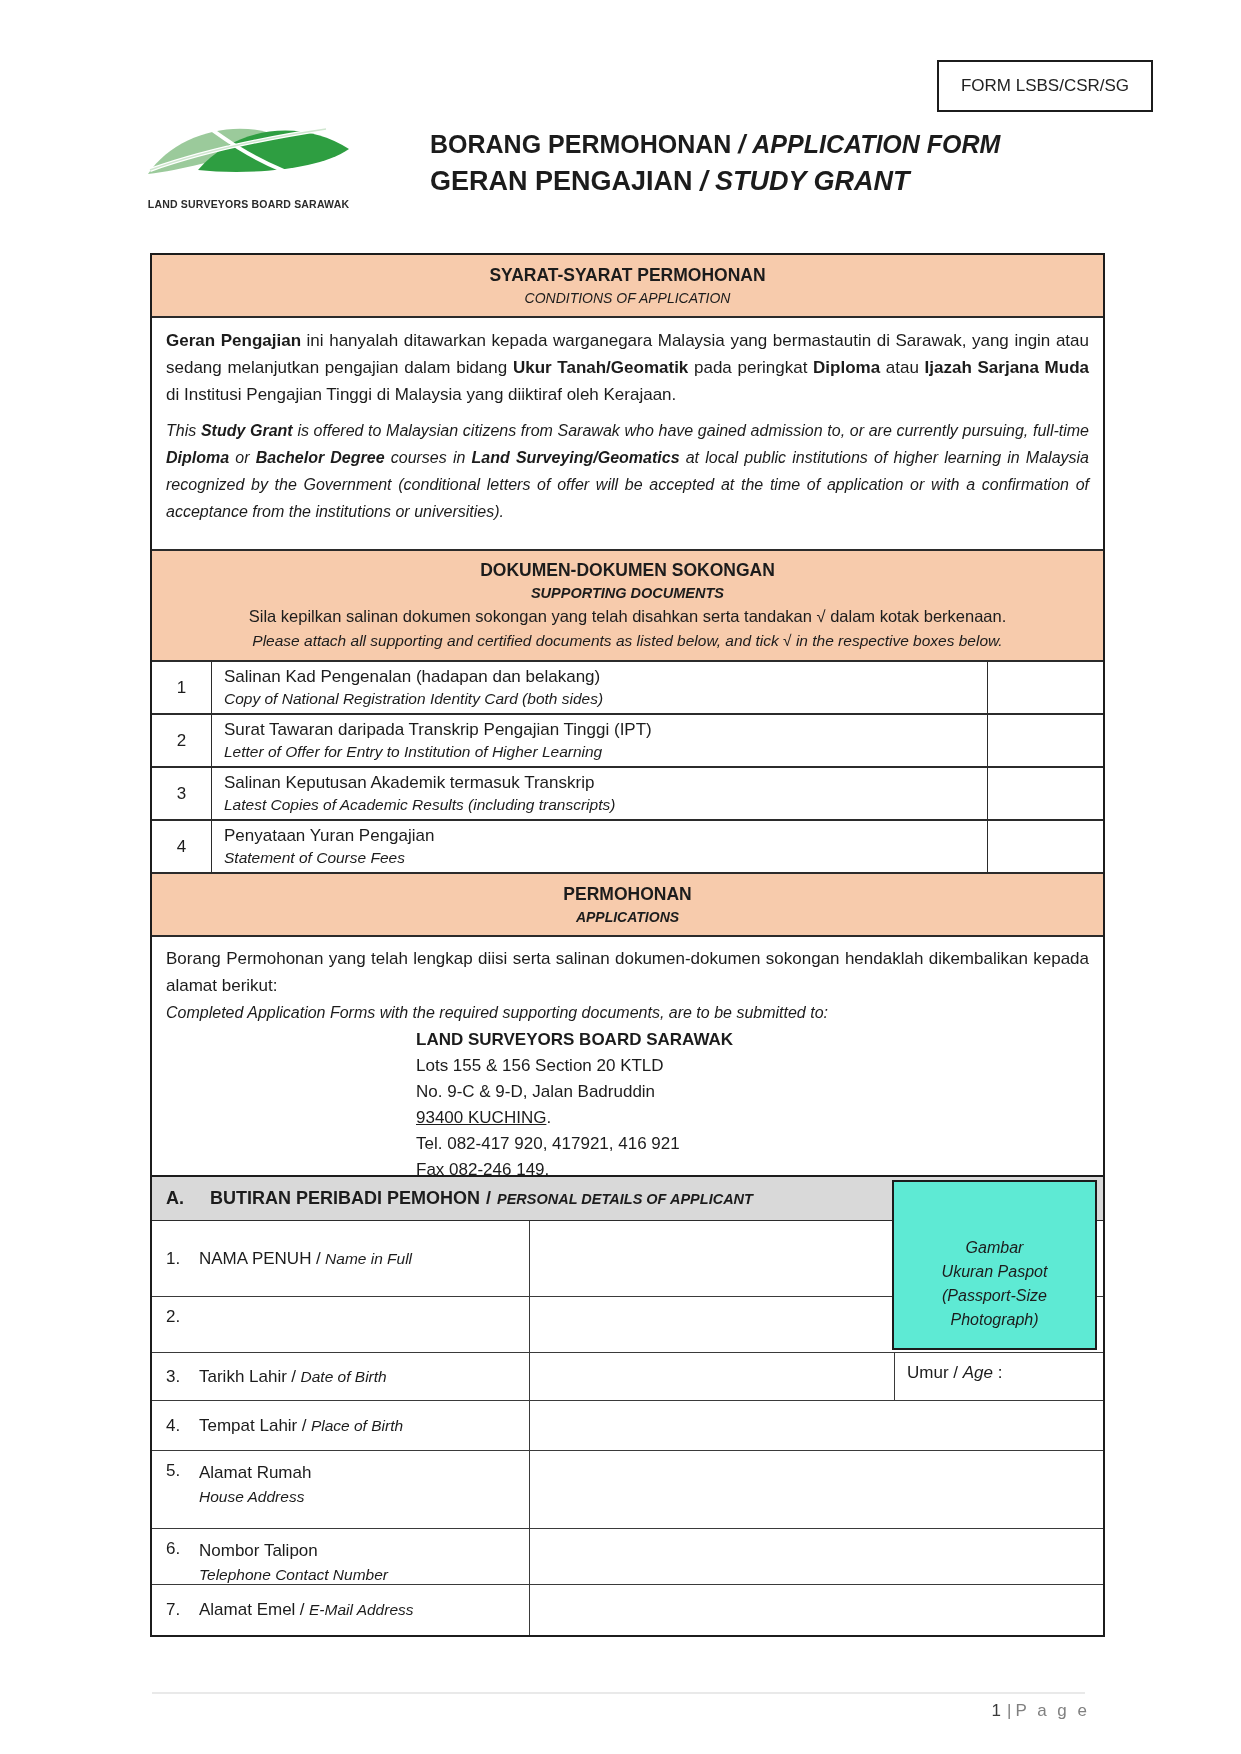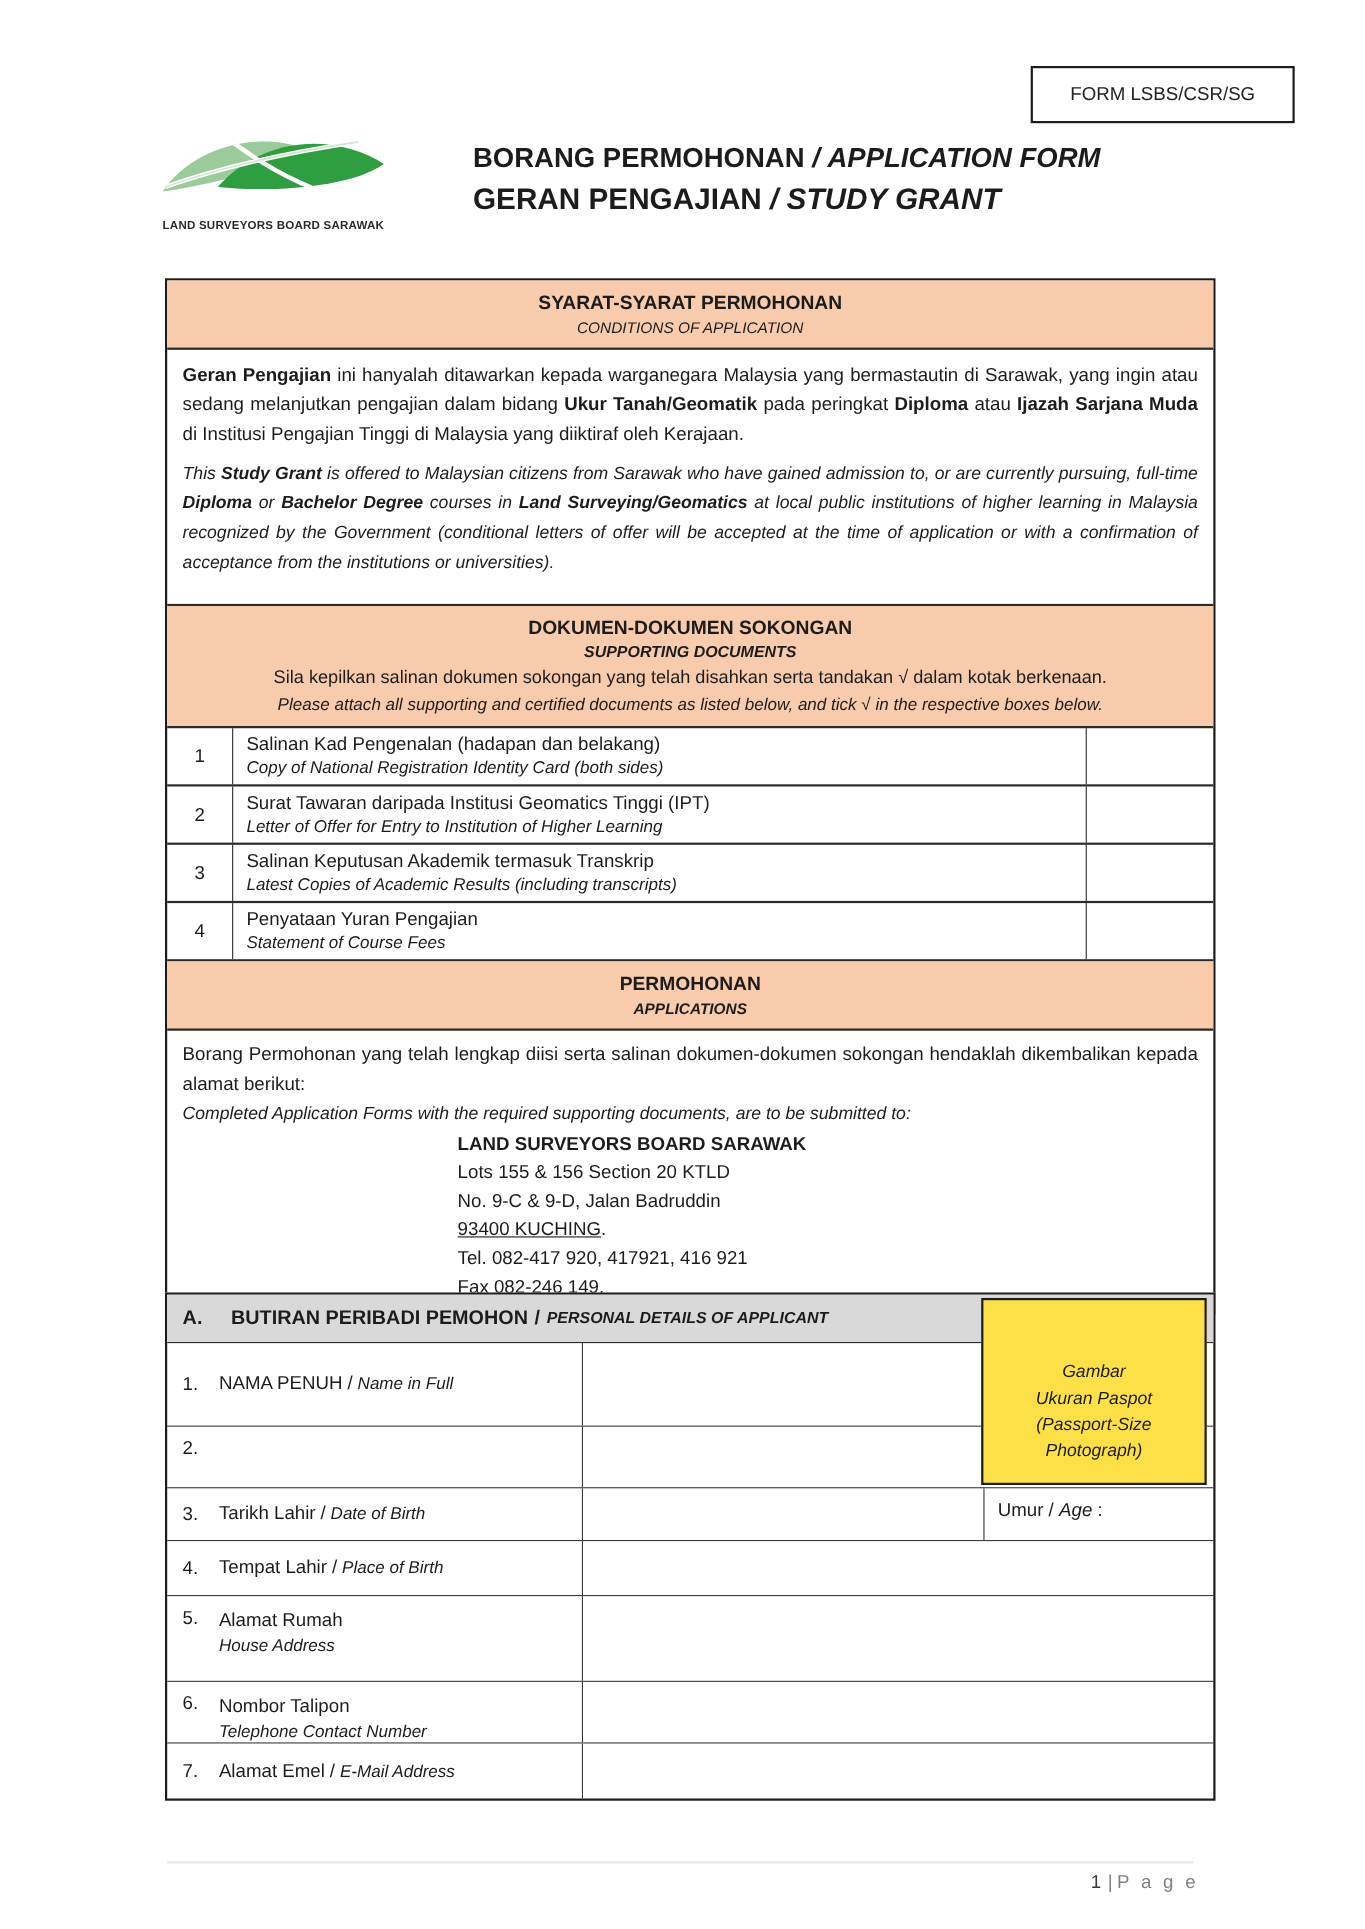--- a/index.html
+++ b/index.html
@@ -1,21 +1,21 @@
 <!DOCTYPE html>
 <html><head>
 <meta charset="utf-8">
 <style>
   * { margin:0; padding:0; box-sizing:border-box; }
   html,body { background:#ffffff; }
   body { font-family:"Liberation Sans", sans-serif; color:#1c1c1c; }
   .page { position:relative; width:1241px; height:1754px; background:#fff; overflow:hidden; }
 
   
-  .form-code-box { position:absolute; left:937px; top:60px; width:240px; height:52px;
+  .form-code-box { position:absolute; left:937px; top:60px; width:216px; height:52px;
     border:2px solid #1c1c1c; display:flex; align-items:center; justify-content:center;
     font-size:17px; color:#222; }
 
   
   .logo-wrap { position:absolute; left:146px; top:112px; width:205px; text-align:center; }
   .logo-caption { margin-top:2px; font-size:10.5px; font-weight:bold; letter-spacing:.2px; color:#2b2b2b; }
 
   
   .title-block { position:absolute; left:415px; top:127px;margin-left:15px; }
   .title-line1 { font-size:25px; font-weight:bold; line-height:34px; }
@@ -77,21 +77,21 @@
   .a-inline .a-label { align-items:center; padding-top:0; padding-bottom:0; }
   .a-value { flex:1; cursor:text; }
   .a-value-mid { width:365px; border-right:1.5px solid #3a3a3a; cursor:text; }
   .a-age { flex:1; padding:10px 0 0 12px; font-size:17px; cursor:text; }
   .a-age .age-en { font-style:italic; }
 
   .r1 { height:76px; } .r2 { height:56px; } .r3 { height:48px; } .r4 { height:50px; }
   .r5 { height:78px; } .r6 { height:56px; } .r7 { height:50px; }
 
   
-  .photo-box { position:absolute; left:892px; top:1180px; width:205px; height:170px; background:#fde047;
+  .photo-box { position:absolute; left:892px; top:1180px; width:205px; height:170px; background:#5eead4;
     border:2px solid #1c1c1c; z-index:5; text-align:center; font-style:italic; font-size:16px;
     line-height:24px; padding-top:54px; }
 
   
   .footer-line { position:absolute; left:152px; top:1692px; width:933px; height:2px; background:#e9e9e9; }
   .footer-text { position:absolute; right:151px; top:1701px; font-size:17px; color:#808080; }
   .footer-text .fp-num { color:#3a3a3a; letter-spacing:2px; }
   .footer-text .fp-sep { margin:0 4px; }
   .footer-text .fp-label { letter-spacing:3px; }
 </style>
@@ -144,21 +144,21 @@
       <div class="doc-desc">
         <div class="d-my">Salinan Kad Pengenalan (hadapan dan belakang)</div>
         <div class="d-en">Copy of National Registration Identity Card (both sides)</div>
       </div>
       <div class="doc-tick"></div>
     </div>
 
     <div class="doc-row">
       <div class="doc-num">2</div>
       <div class="doc-desc">
-        <div class="d-my">Surat Tawaran daripada Institusi Geomatics Tinggi (IPT)</div>
+        <div class="d-my">Surat Tawaran daripada Transkrip Pengajian Tinggi (IPT)</div>
         <div class="d-en">Letter of Offer for Entry to Institution of Higher Learning</div>
       </div>
       <div class="doc-tick"></div>
     </div>
 
     <div class="doc-row">
       <div class="doc-num">3</div>
       <div class="doc-desc">
         <div class="d-my">Salinan Keputusan Akademik termasuk Transkrip</div>
         <div class="d-en">Latest Copies of Academic Results (including transcripts)</div>

